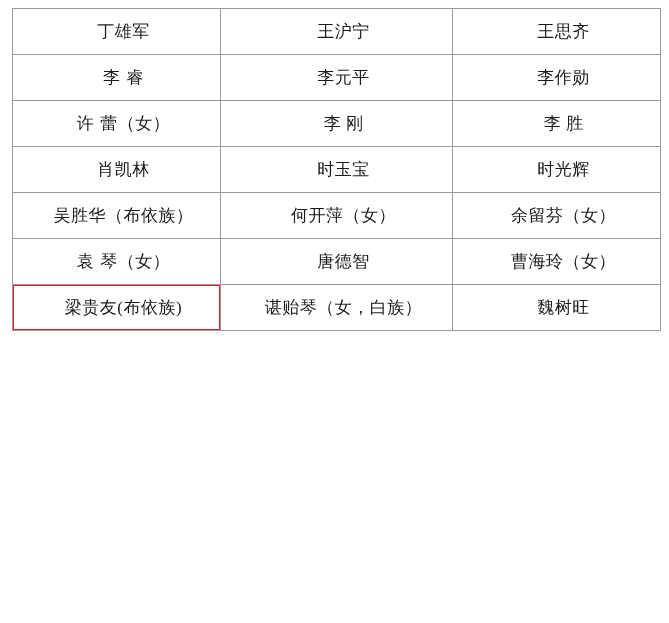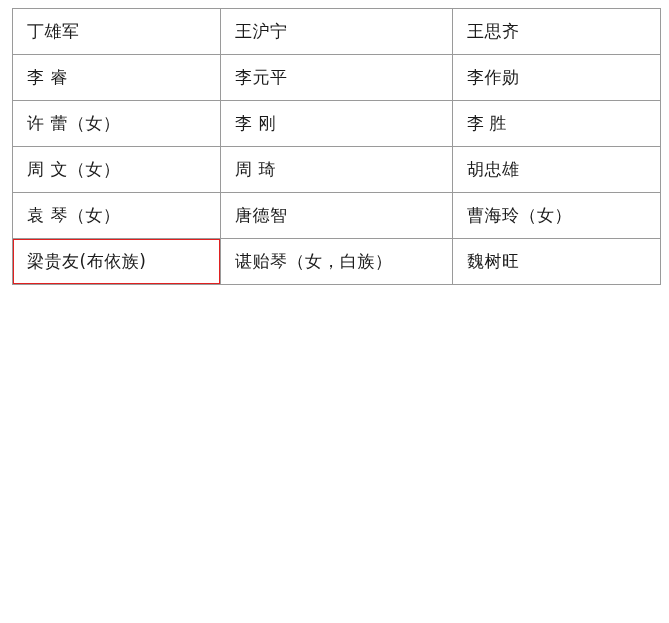--- a/index.html
+++ b/index.html
@@ -11,44 +11,46 @@
     width: 669px;
     height: 623px;
     font-family: "DejaVu Sans", "Liberation Sans", sans-serif;
   }
   .page {
     position: relative;
     width: 669px;
     height: 518px;
     box-sizing: border-box;
     padding: 8px 8px 8px 12px;
+    text-align: center;
   }
   table.name-table {
     border-collapse: collapse;
     width: 648px;
     table-layout: fixed;
   }
   table.name-table td {
     border: 1px solid #9a9a9a;
     height: 46px;
     box-sizing: border-box;
     padding: 0 0 0 14px;
     font-size: 17px;
     color: #1a1a1a;
     vertical-align: middle;
     white-space: nowrap;
     overflow: hidden;
     letter-spacing: 0.5px;
   }
   table.name-table td.col0 { width: 208px; }
-  table.name-table td.col1 { width: 232px; }
+  table.name-table td.col1 { width: 232px; font-family: Liberation Serif, serif; }
   table.name-table td.col2 { width: 208px; font-family: Liberation Serif, serif; }
 
   td.highlight-cell {
     position: relative;
+    font-family: Liberation Serif, serif;
   }
   td.highlight-cell::after {
     content: "";
     position: absolute;
     left: -1px;
     top: -1px;
     right: -1px;
     bottom: -1px;
     border: 2px solid #e02020;
     pointer-events: none;
@@ -69,23 +71,28 @@
         <td class="col0">李  睿</td>
         <td class="col1">李元平</td>
         <td class="col2">李作勋</td>
       </tr>
       <tr>
         <td class="col0">许  蕾（女）</td>
         <td class="col1">李  刚</td>
         <td class="col2">李  胜</td>
       </tr>
       <tr>
-        <td class="col0">周  文（女）</td>
-        <td class="col1">周  琦</td>
-        <td class="col2">胡忠雄</td>
+        <td class="col0">肖凯林</td>
+        <td class="col1">时玉宝</td>
+        <td class="col2">时光辉</td>
+      </tr>
+      <tr>
+        <td class="col0">吴胜华（布依族）</td>
+        <td class="col1">何开萍（女）</td>
+        <td class="col2">余留芬（女）</td>
       </tr>
       <tr>
         <td class="col0">袁  琴（女）</td>
         <td class="col1">唐德智</td>
         <td class="col2">曹海玲（女）</td>
       </tr>
       <tr>
         <td class="col0 highlight-cell">梁贵友(布依族)</td>
         <td class="col1">谌贻琴（女，白族）</td>
         <td class="col2">魏树旺</td>

